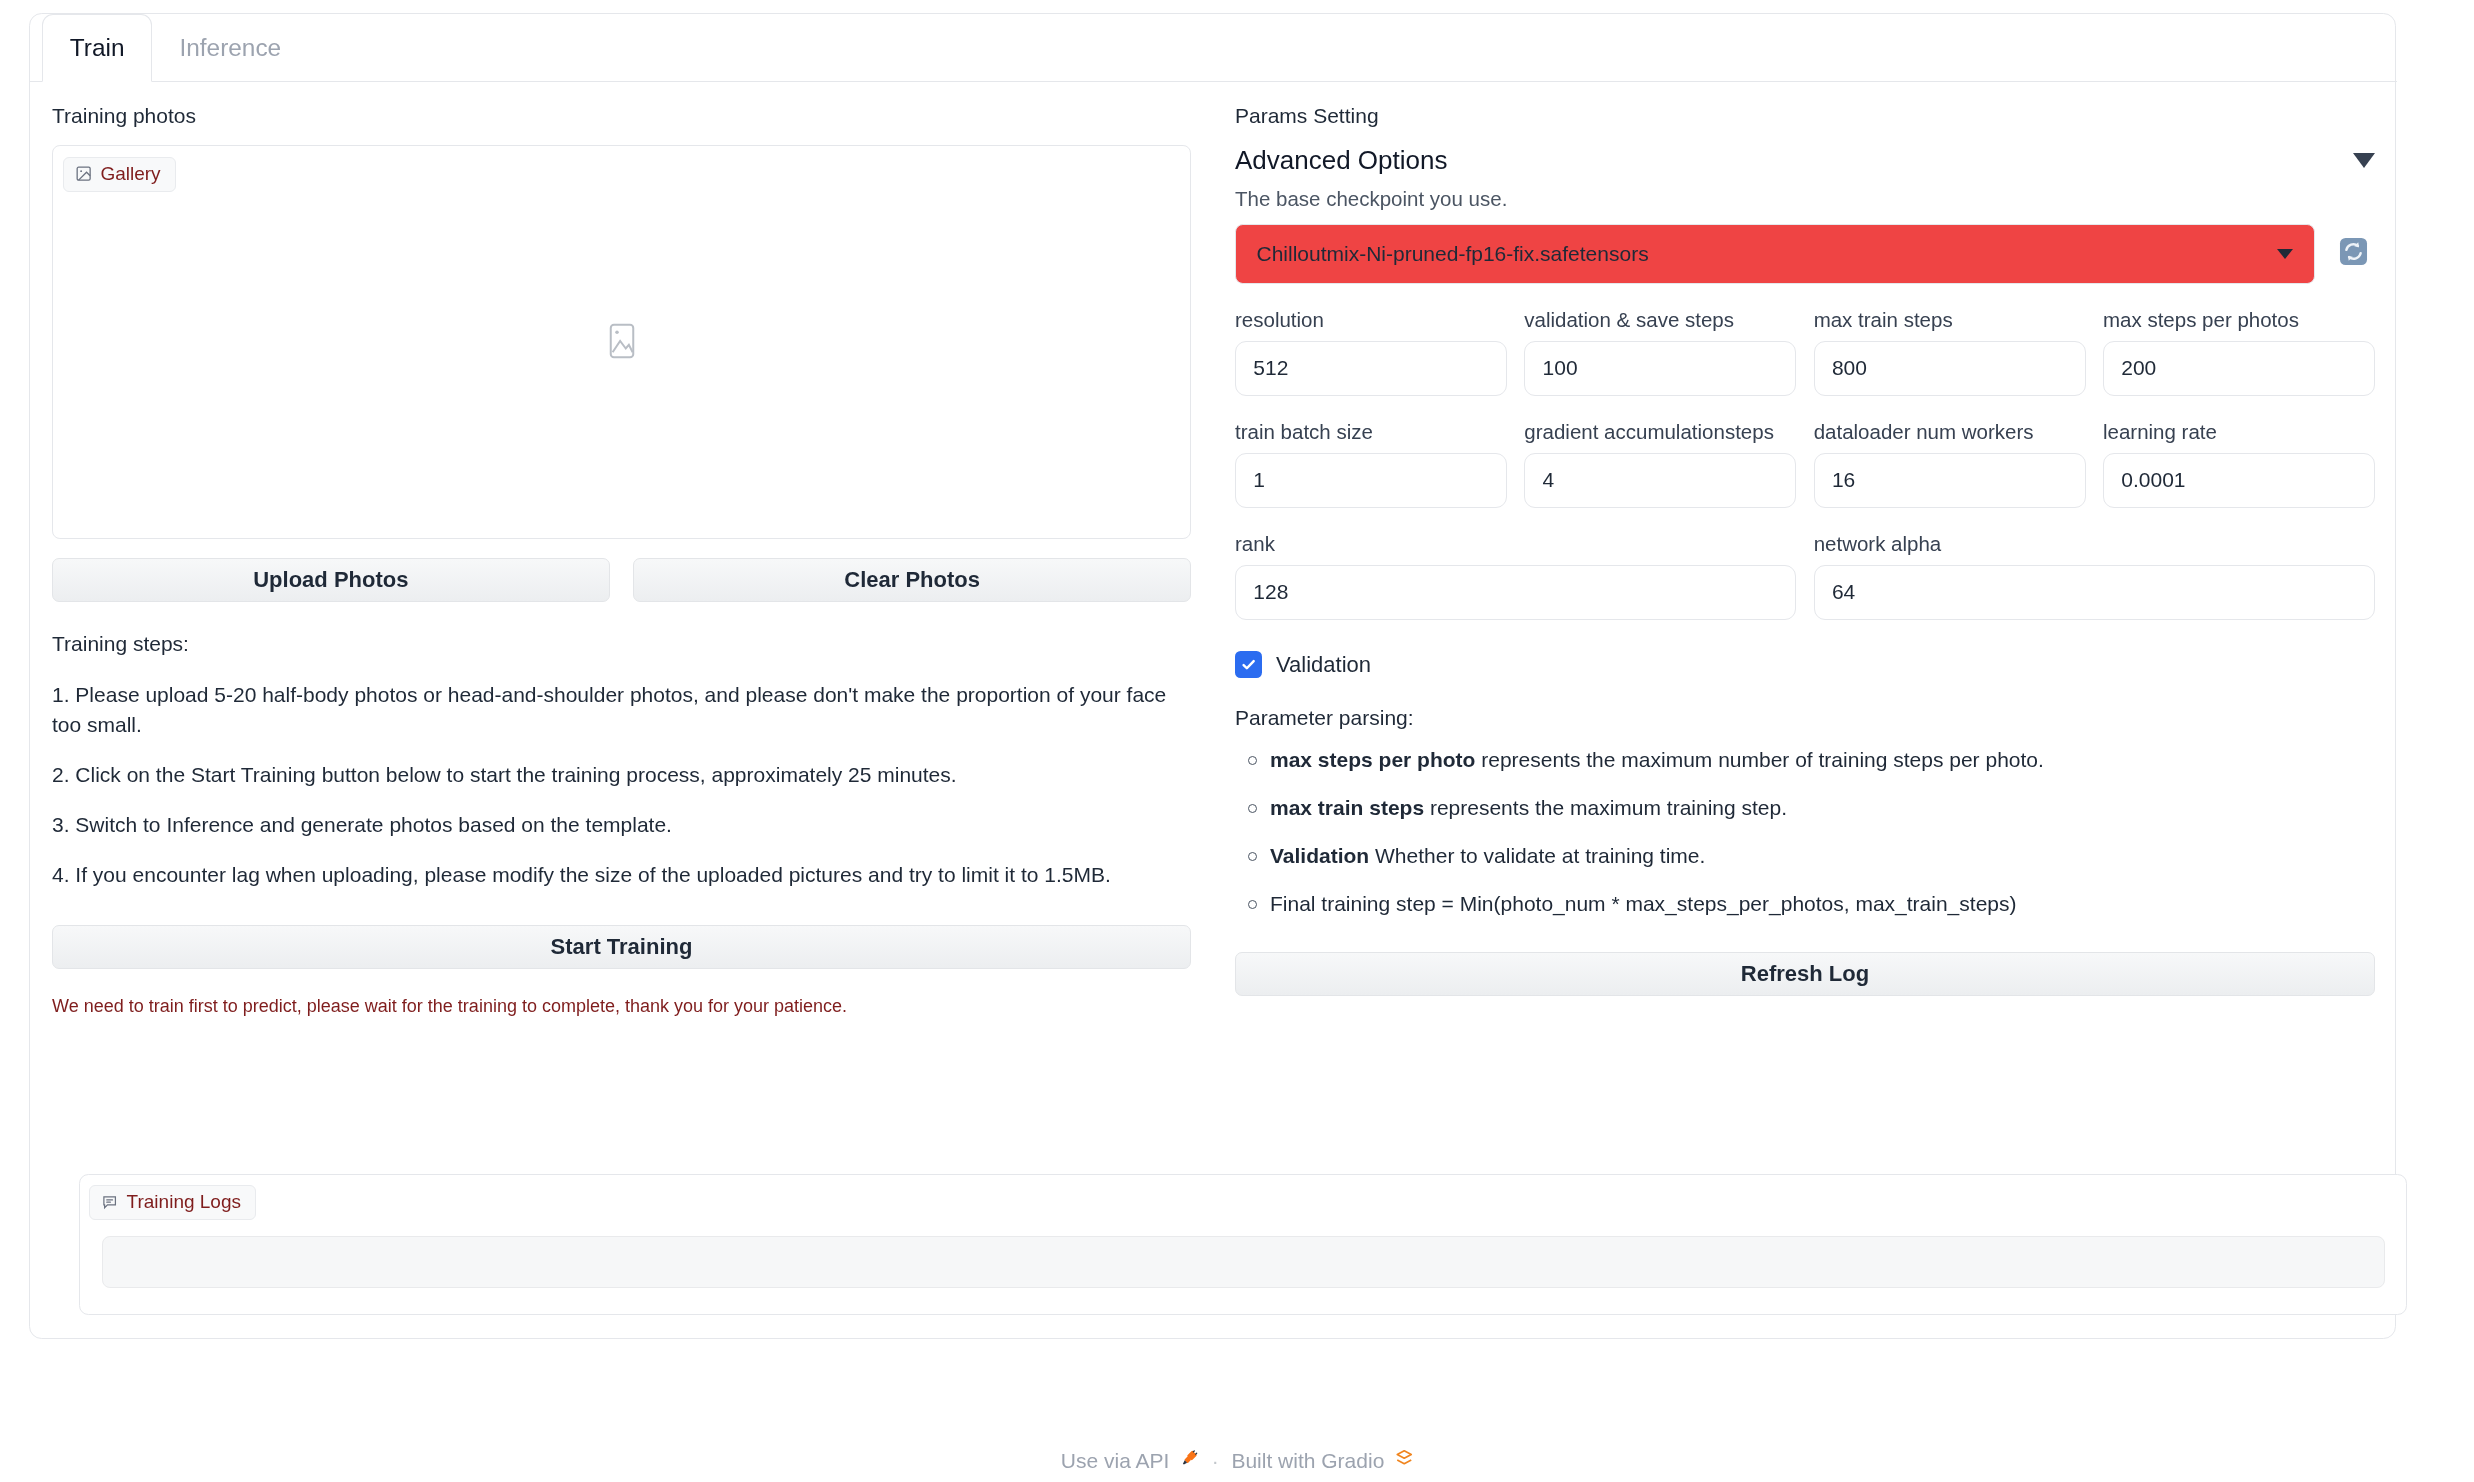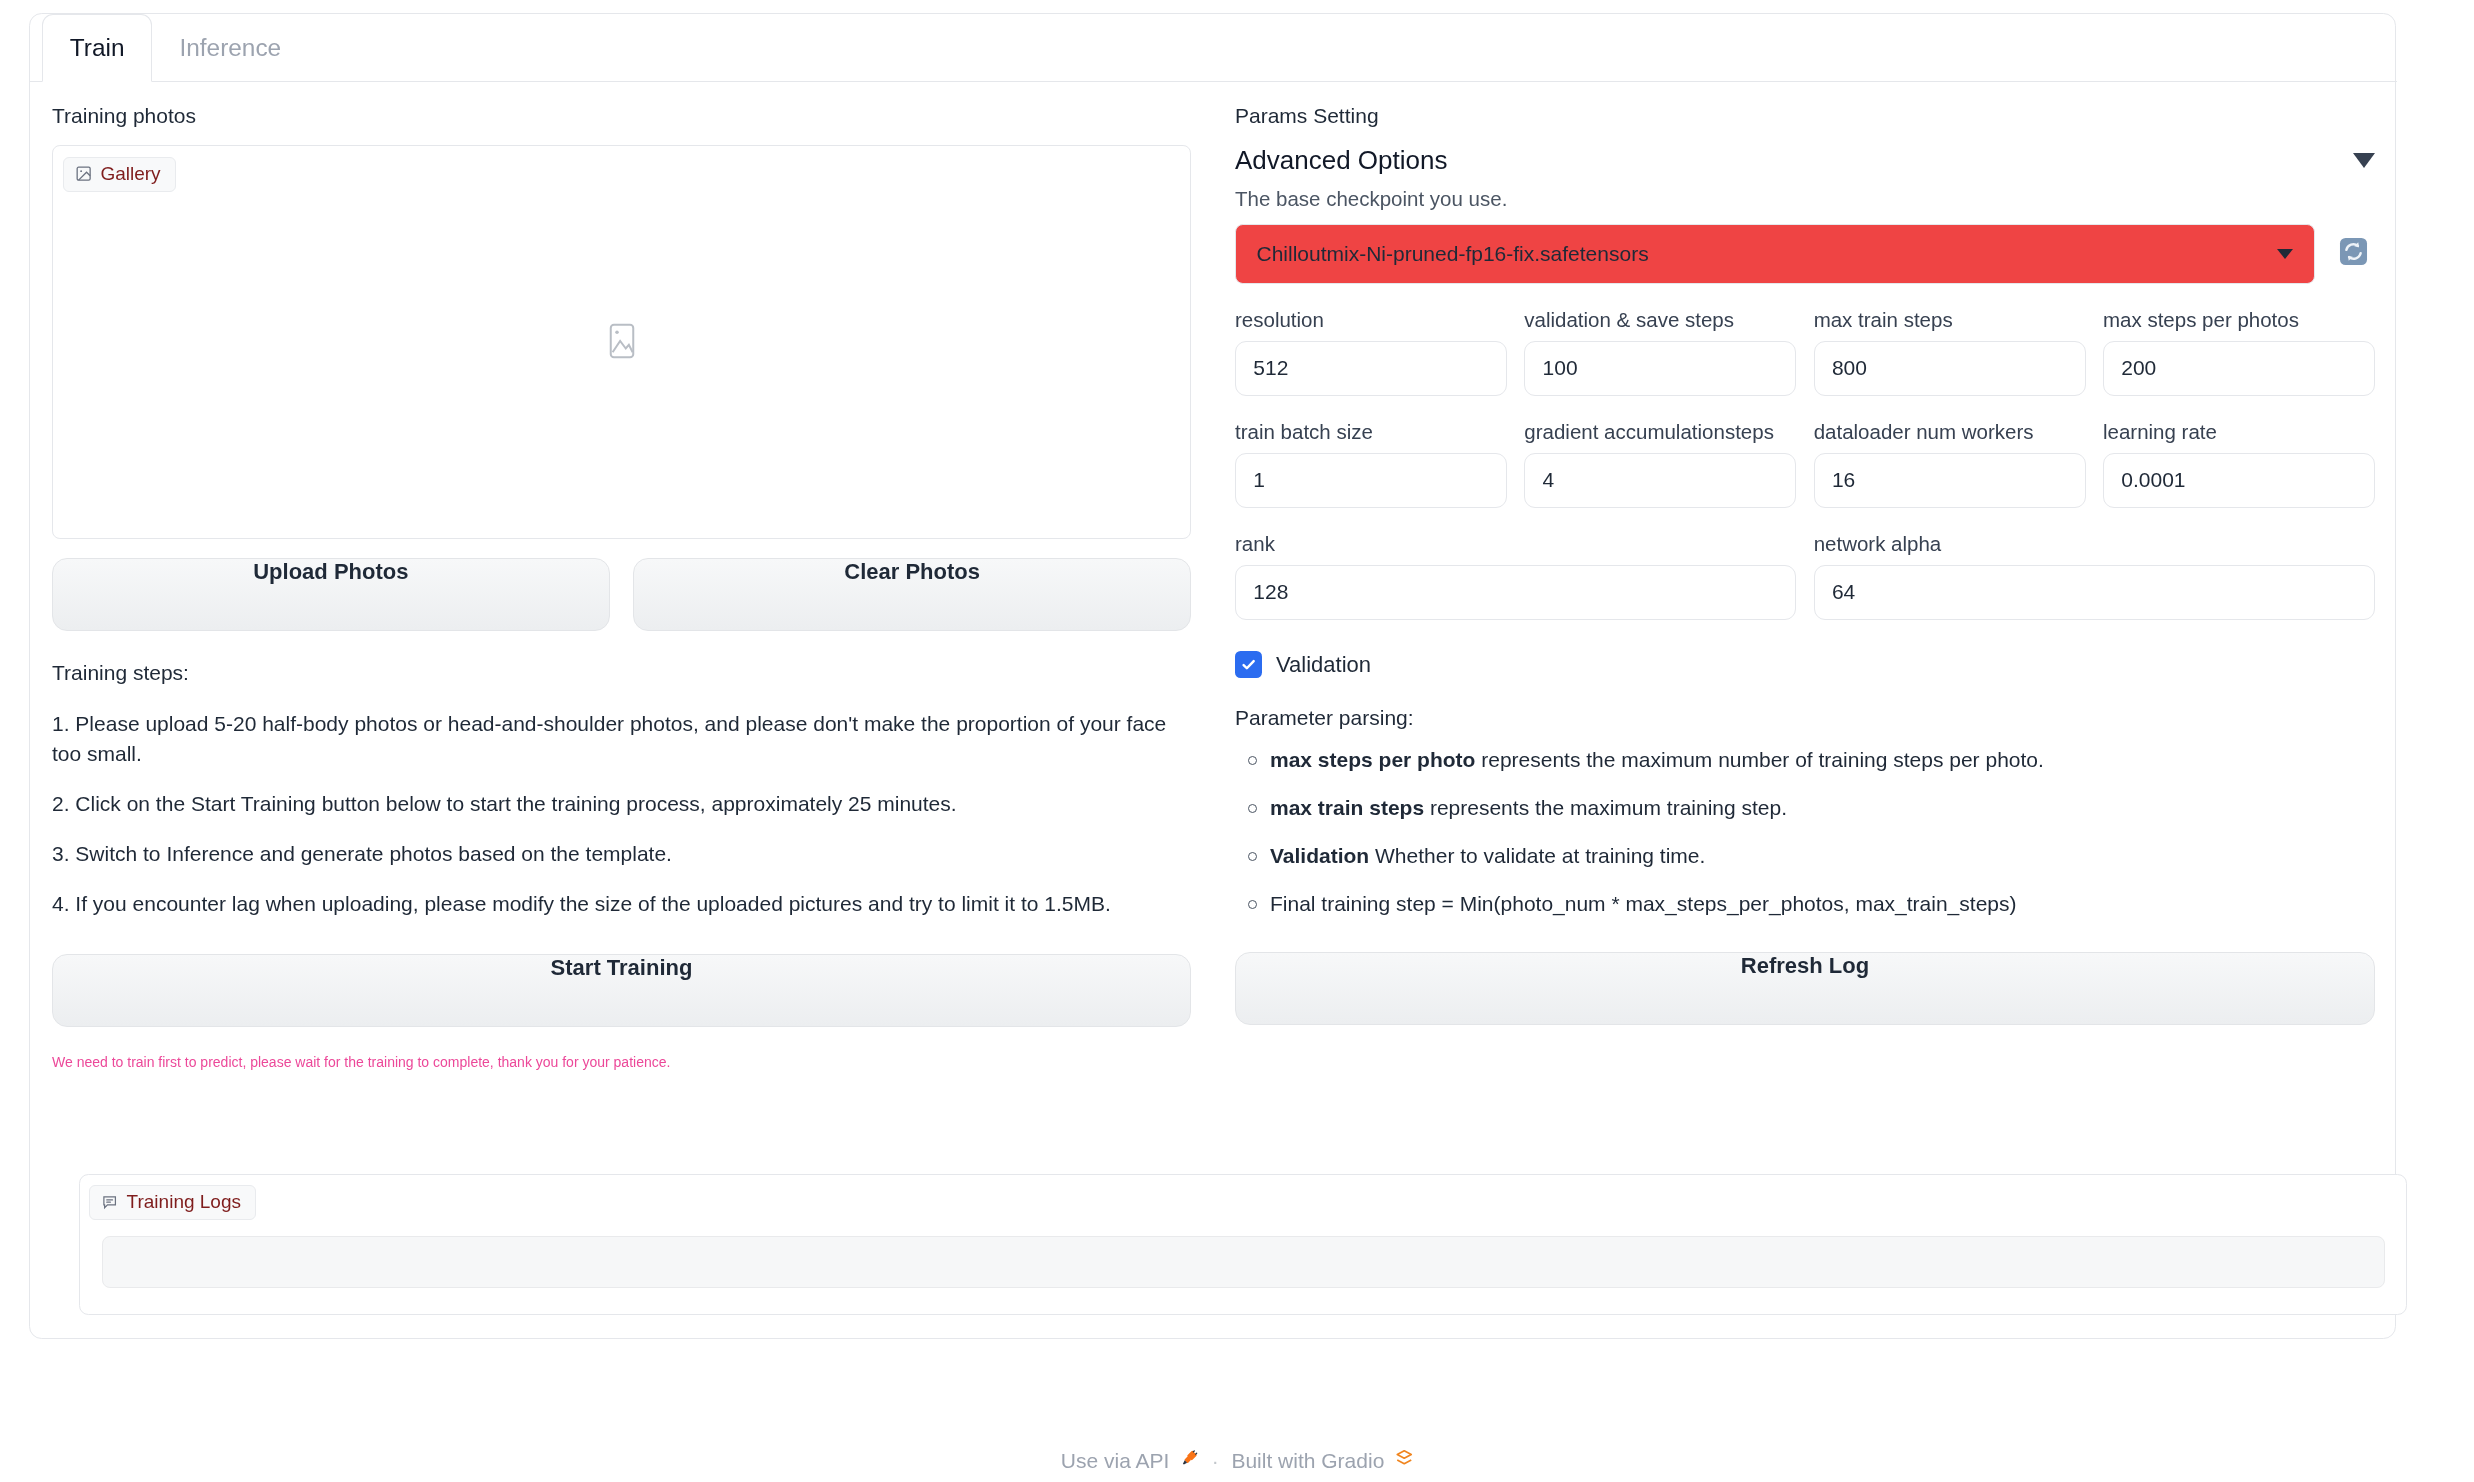--- a/index.html
+++ b/index.html
@@ -117,48 +117,48 @@
     left: 0; right: 0; top: 0; bottom: 0;
     display: flex;
     align-items: center;
     justify-content: center;
   }
 
   
   .btn-row { display: flex; gap: 23.6px; margin-top: 19px; }
   .btn {
     flex: 1;
-    height: 73px;
+    height: 44px;
     border: 0.8px solid #e3e5e8;
-    border-radius: 15px;
+    border-radius: 7px;
     background: linear-gradient(to bottom, #f7f8f9, #eceef0);
     font-size: 22px;
     font-weight: 700;
     color: #1f2937;
     display: flex;
-    align-items: flex-start;
+    align-items: center;
     justify-content: center;
     cursor: pointer;
     font-family: "Liberation Sans", sans-serif;
   }
   .btn-wide { width: 1139px; flex: none; }
 
   
   .steps { margin-top: 27px; width: 1139px; }
   .steps p {
     margin: 0 0 20.5px 0;
     font-size: 21px;
     line-height: 1.42;
     color: #1f2937;
   }
   .steps p:last-child { margin-bottom: 0; }
 
   .note {
-    font-size: 14px;
-    color: #ec4899;
+    font-size: 18px;
+    color: #7f1d1d;
     margin-top: 27px;
     width: 1139px;
   }
 
   
   .adv-head {
     display: flex;
     align-items: center;
     justify-content: space-between;
     width: 1140px;

